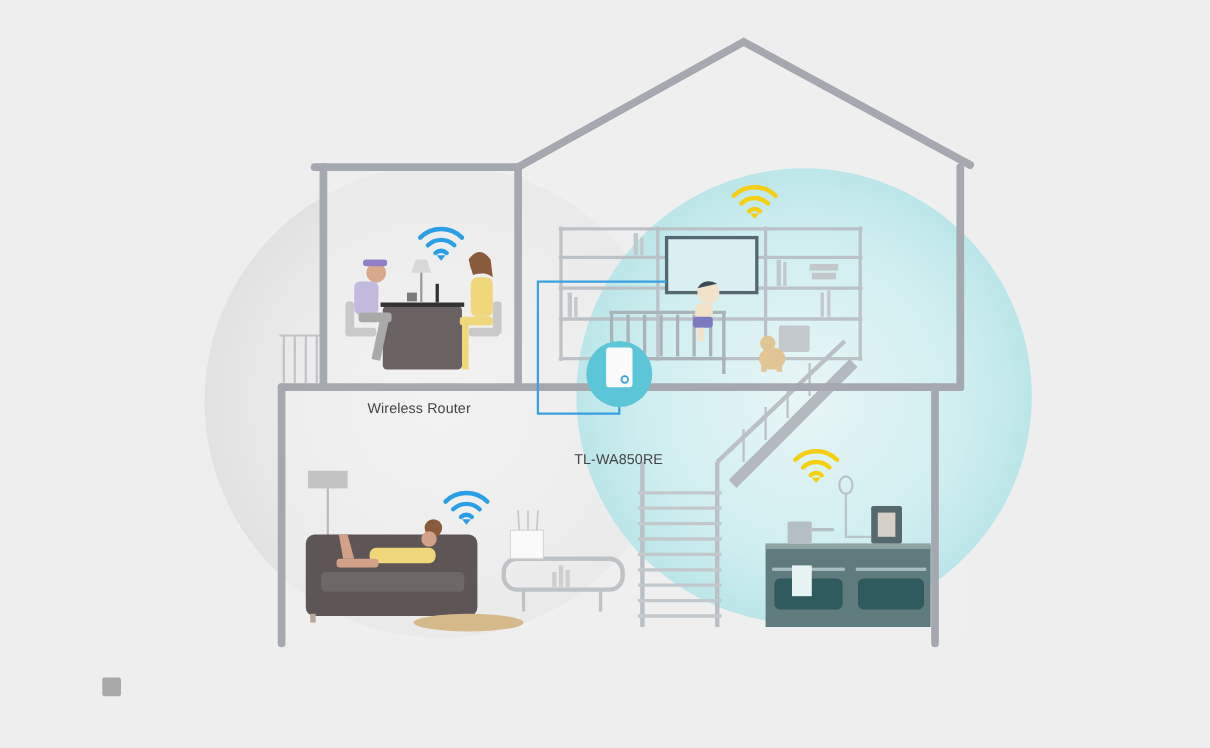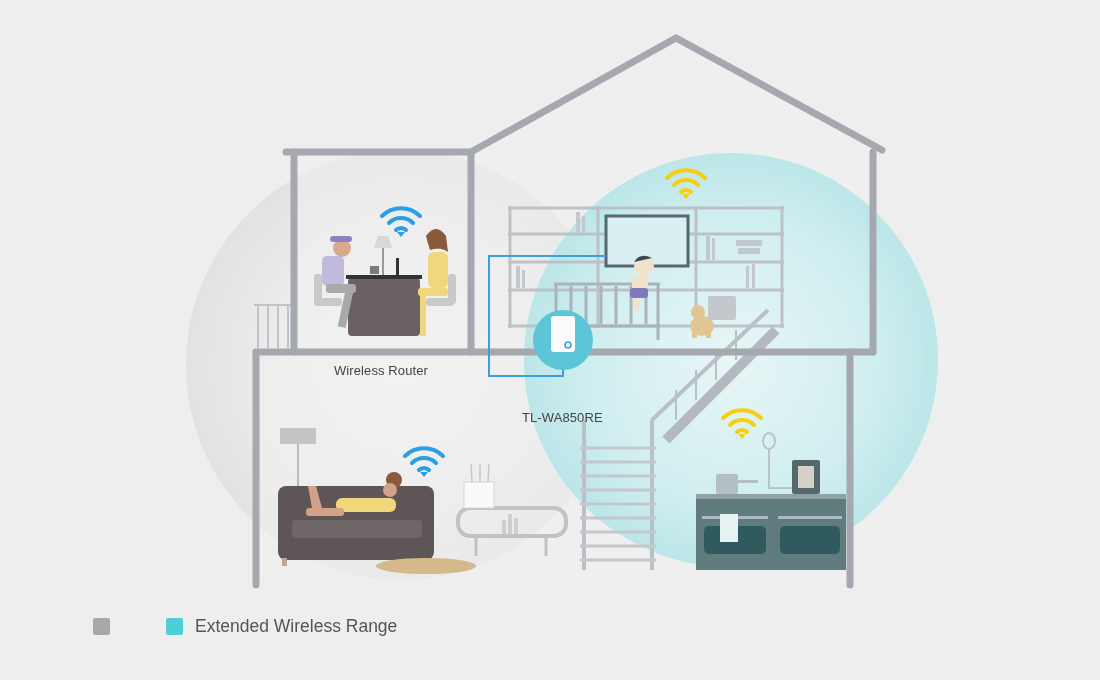--- a/index.html
+++ b/index.html
@@ -240,17 +240,13 @@
 </svg>
 
 <div class="label" style="left:318px;top:363px;">Wireless Router</div>
 <div class="label" style="left:506px;top:384px;margin-top:26px;">TL-WA850RE</div>
 </div>
 
 <div class="legend">
   <div class="legend-item">
     <span class="swatch" style="background:#a8a8a8"></span>
   </div>
-  <div class="legend-item">
-    <span class="swatch" style="background:#4ecfd8"></span>
-    <span>Extended Wireless Range</span>
-  </div>
 </div>
 
 </body></html>

